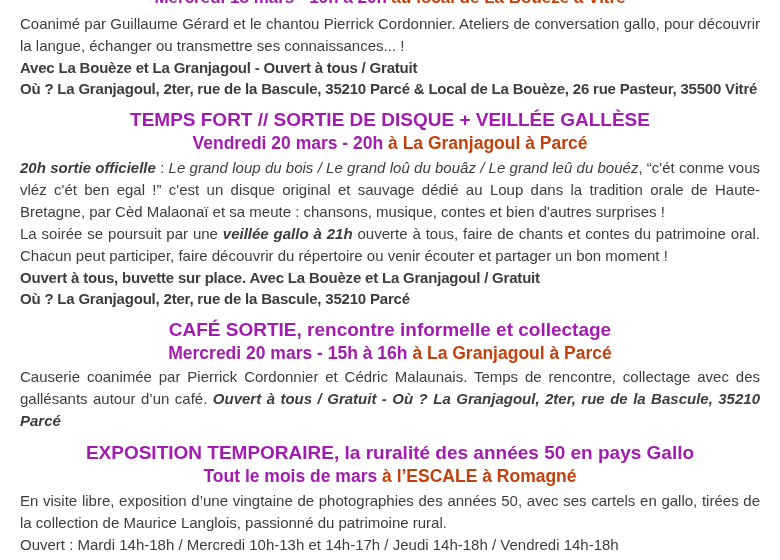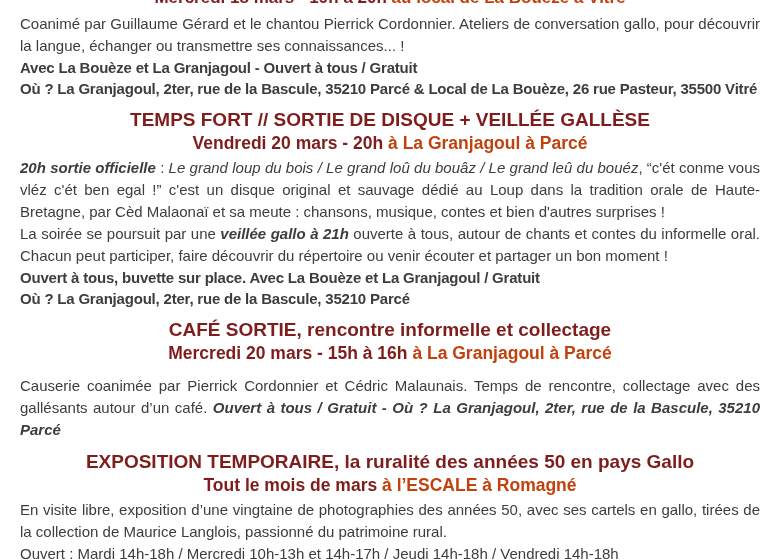--- a/index.html
+++ b/index.html
@@ -43,21 +43,21 @@
     margin-top: 9px;
     white-space: nowrap;
   }
   .date-line {
     text-align: center;
     font-size: 17.5px;
     font-weight: bold;
     line-height: 22px;
     white-space: nowrap;
   }
-  .pink  { color: #7f1d1d; }
+  .pink  { color: #a21caf; }
   .teal  { color: #c2410c; }
   .b     { font-weight: bold; font-style: italic; }
   .bi    { font-weight: bold; font-style: italic; }
   .i     { font-style: italic; }
 </style>
 </head>
 <body>
 
 <div class="page">
 
@@ -72,32 +72,32 @@
 
   <section>
     <div class="section-title pink">TEMPS FORT // SORTIE DE DISQUE + VEILLÉE GALLÈSE</div>
     <div class="date-line">
       <span class="pink">Vendredi 20 mars - 20h </span><span class="teal">à La Granjagoul à Parcé</span>
     </div>
     <p class="body-p" style="margin-top:3px;">
       <span class="b">20h sortie officielle</span><span> : </span><span class="i">Le grand loup du bois / Le grand loû du bouâz / Le grand leû du bouéz</span><span>, “c'ét conme vous vléz c'ét ben egal !” c'est un disque original et sauvage dédié au Loup dans la tradition orale de Haute-Bretagne, par Cèd Malaonaï et sa meute : chansons, musique, contes et bien d'autres surprises !</span>
     </p>
     <p class="body-p">
-      <span>La soirée se poursuit par une </span><span class="b">veillée gallo à 21h</span><span> ouverte à tous, autour de chants et contes du informelle oral. Chacun peut participer, faire découvrir du répertoire ou venir écouter et partager un bon moment !</span>
+      <span>La soirée se poursuit par une </span><span class="b">veillée gallo à 21h</span><span> ouverte à tous, faire de chants et contes du patrimoine oral. Chacun peut participer, faire découvrir du répertoire ou venir écouter et partager un bon moment !</span>
     </p>
     <div class="info-line">Ouvert à tous, buvette sur place. Avec La Bouèze et La Granjagoul / Gratuit</div>
     <div class="info-line">Où ? La Granjagoul, 2ter, rue de la Bascule, 35210 Parcé</div>
   </section>
 
   <section>
     <div class="section-title pink">CAFÉ SORTIE, rencontre informelle et collectage</div>
     <div class="date-line">
       <span class="pink">Mercredi 20 mars - 15h à 16h </span><span class="teal">à La Granjagoul à Parcé</span>
     </div>
-    <p class="body-p" style="margin-top:11px;">
+    <p class="body-p" style="margin-top:2px;">
       <span>Causerie coanimée par Pierrick Cordonnier et Cédric Malaunais. Temps de rencontre, collectage avec des gallésants autour d’un café. </span><span class="bi">Ouvert à tous / Gratuit - Où ? La Granjagoul, 2ter, rue de la Bascule, 35210 Parcé</span>
     </p>
   </section>
 
   <section>
     <div class="section-title pink">EXPOSITION TEMPORAIRE, la ruralité des années 50 en pays Gallo</div>
     <div class="date-line">
       <span class="pink">Tout le mois de mars </span><span class="teal">à l’ESCALE à Romagné</span>
     </div>
     <p class="body-p" style="margin-top:3px;">En visite libre, exposition d’une vingtaine de photographies des années 50, avec ses cartels en gallo, tirées de la collection de Maurice Langlois, passionné du patrimoine rural.</p>

